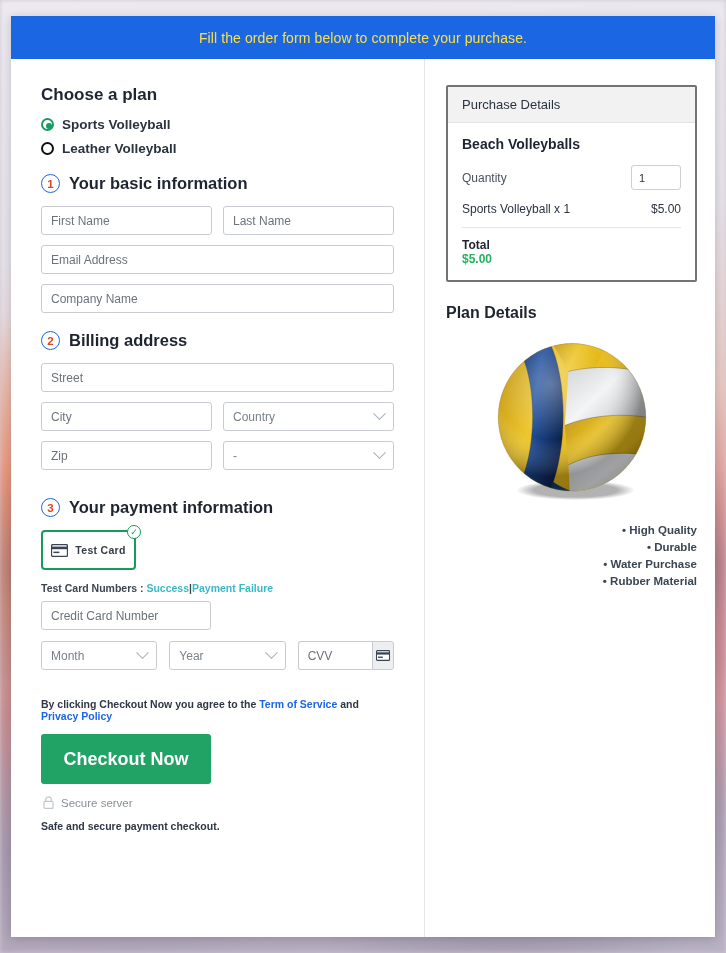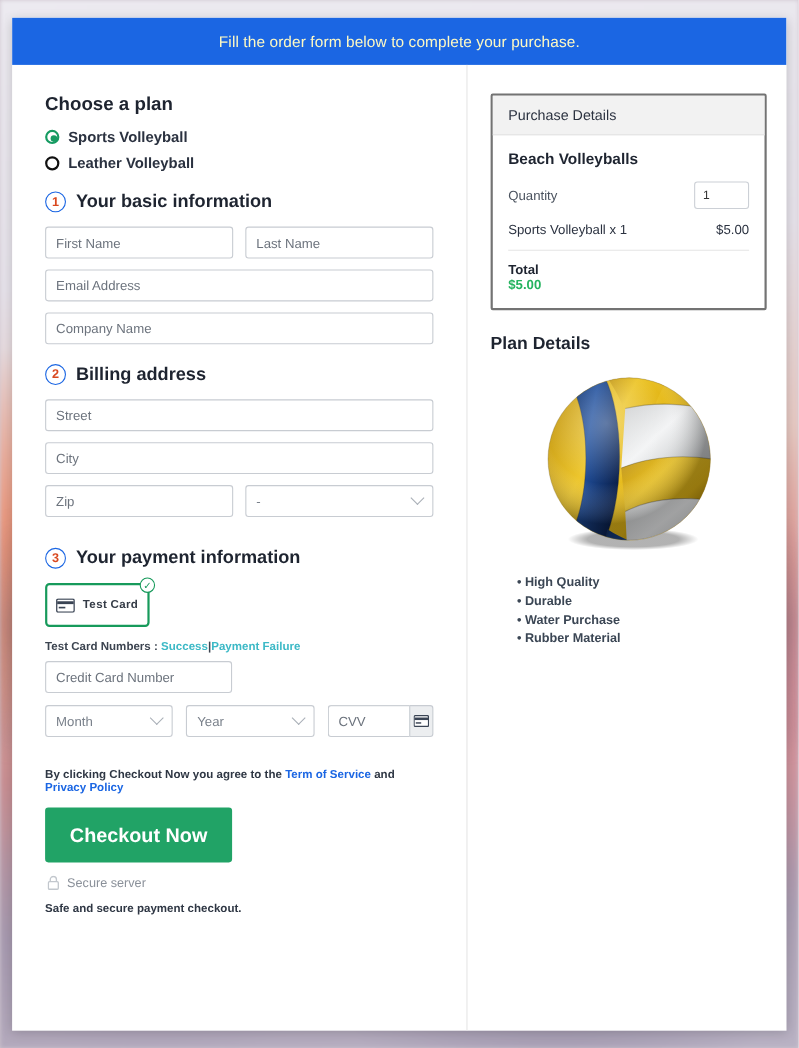--- a/index.html
+++ b/index.html
@@ -35,21 +35,21 @@
     position: absolute;
     left: 11px; top: 16px;
     width: 704px; height: 921px;
     background: #ffffff;
     box-shadow: 0 2px 10px rgba(0,0,0,0.18);
     overflow: hidden;
   }
   #topbar {
     height: 43px;
     background: #1b66e3;
-    color: #fef9c3;
+    color: #fde047;
     display: flex; align-items: center; justify-content: center;
     font-size: 14px;
     letter-spacing: .1px;
   }
   #body-wrap { display: flex; height: 878px; }
   #col-left  { width: 413px; padding: 26px 30px 11px 30px; }
   #col-right { width: 291px; border-left: 1px solid #e6e6e6; padding: 26px 18px 0 21px; }
 
   
   h2.sec {
@@ -143,21 +143,21 @@
     width: 50px; height: 25px; border: 1px solid #ccd0d6; border-radius: 3px;
     font-size: 11px; color: #333; padding: 0 7px;
     font-family: "Liberation Sans", sans-serif; background:#fff;
   }
   .line-row { display: flex; justify-content: space-between; font-size: 12px; color: #2b3240; padding-bottom: 11px; }
   .sep { border-top: 1px solid #e6e6e6; }
   .total-row { display: flex; justify-content: space-between; padding-top: 10px; font-size: 12px; font-weight: bold; color: #1e2430; flex-direction: column; }
   .total-amt { color: #24b35f; }
   h3.plan { font-size: 16px; font-weight: bold; color: #1e2430; margin: 22px 0 0 0; }
   .ball { display: block; margin: 8px auto 0 auto; }
-  ul.feat { list-style: none; margin: 14px 0 0 24px; padding: 0; }
+  ul.feat { list-style: none; margin: 14px 0 0 24px; padding: 0; text-align: right; }
   ul.feat li { font-size: 11.5px; font-weight: bold; color: #3b4654; margin-bottom: 5px; }
   ul.feat li::before { content: "• "; }
 </style>
 </head>
 <body>
 
 <div id="bg"></div>
 <div id="bg-dark"></div>
 
 <div id="card">
@@ -194,20 +194,24 @@
       <div class="fld">Company Name</div>
 
       <div class="step-head">
         <span class="step-num">2</span>
         <span class="step-title">Billing address</span>
       </div>
 
       <div class="fld">Street</div>
       <div class="row2">
         <div class="fld">City</div>
+        <div class="fld sel">
+          <span>Country</span>
+          <span class="chev"></span>
+        </div>
       </div>
       <div class="row2">
         <div class="fld">Zip</div>
         <div class="fld sel">
           <span>-</span>
           <span class="chev"></span>
         </div>
       </div>
 
       <div class="step-head">

